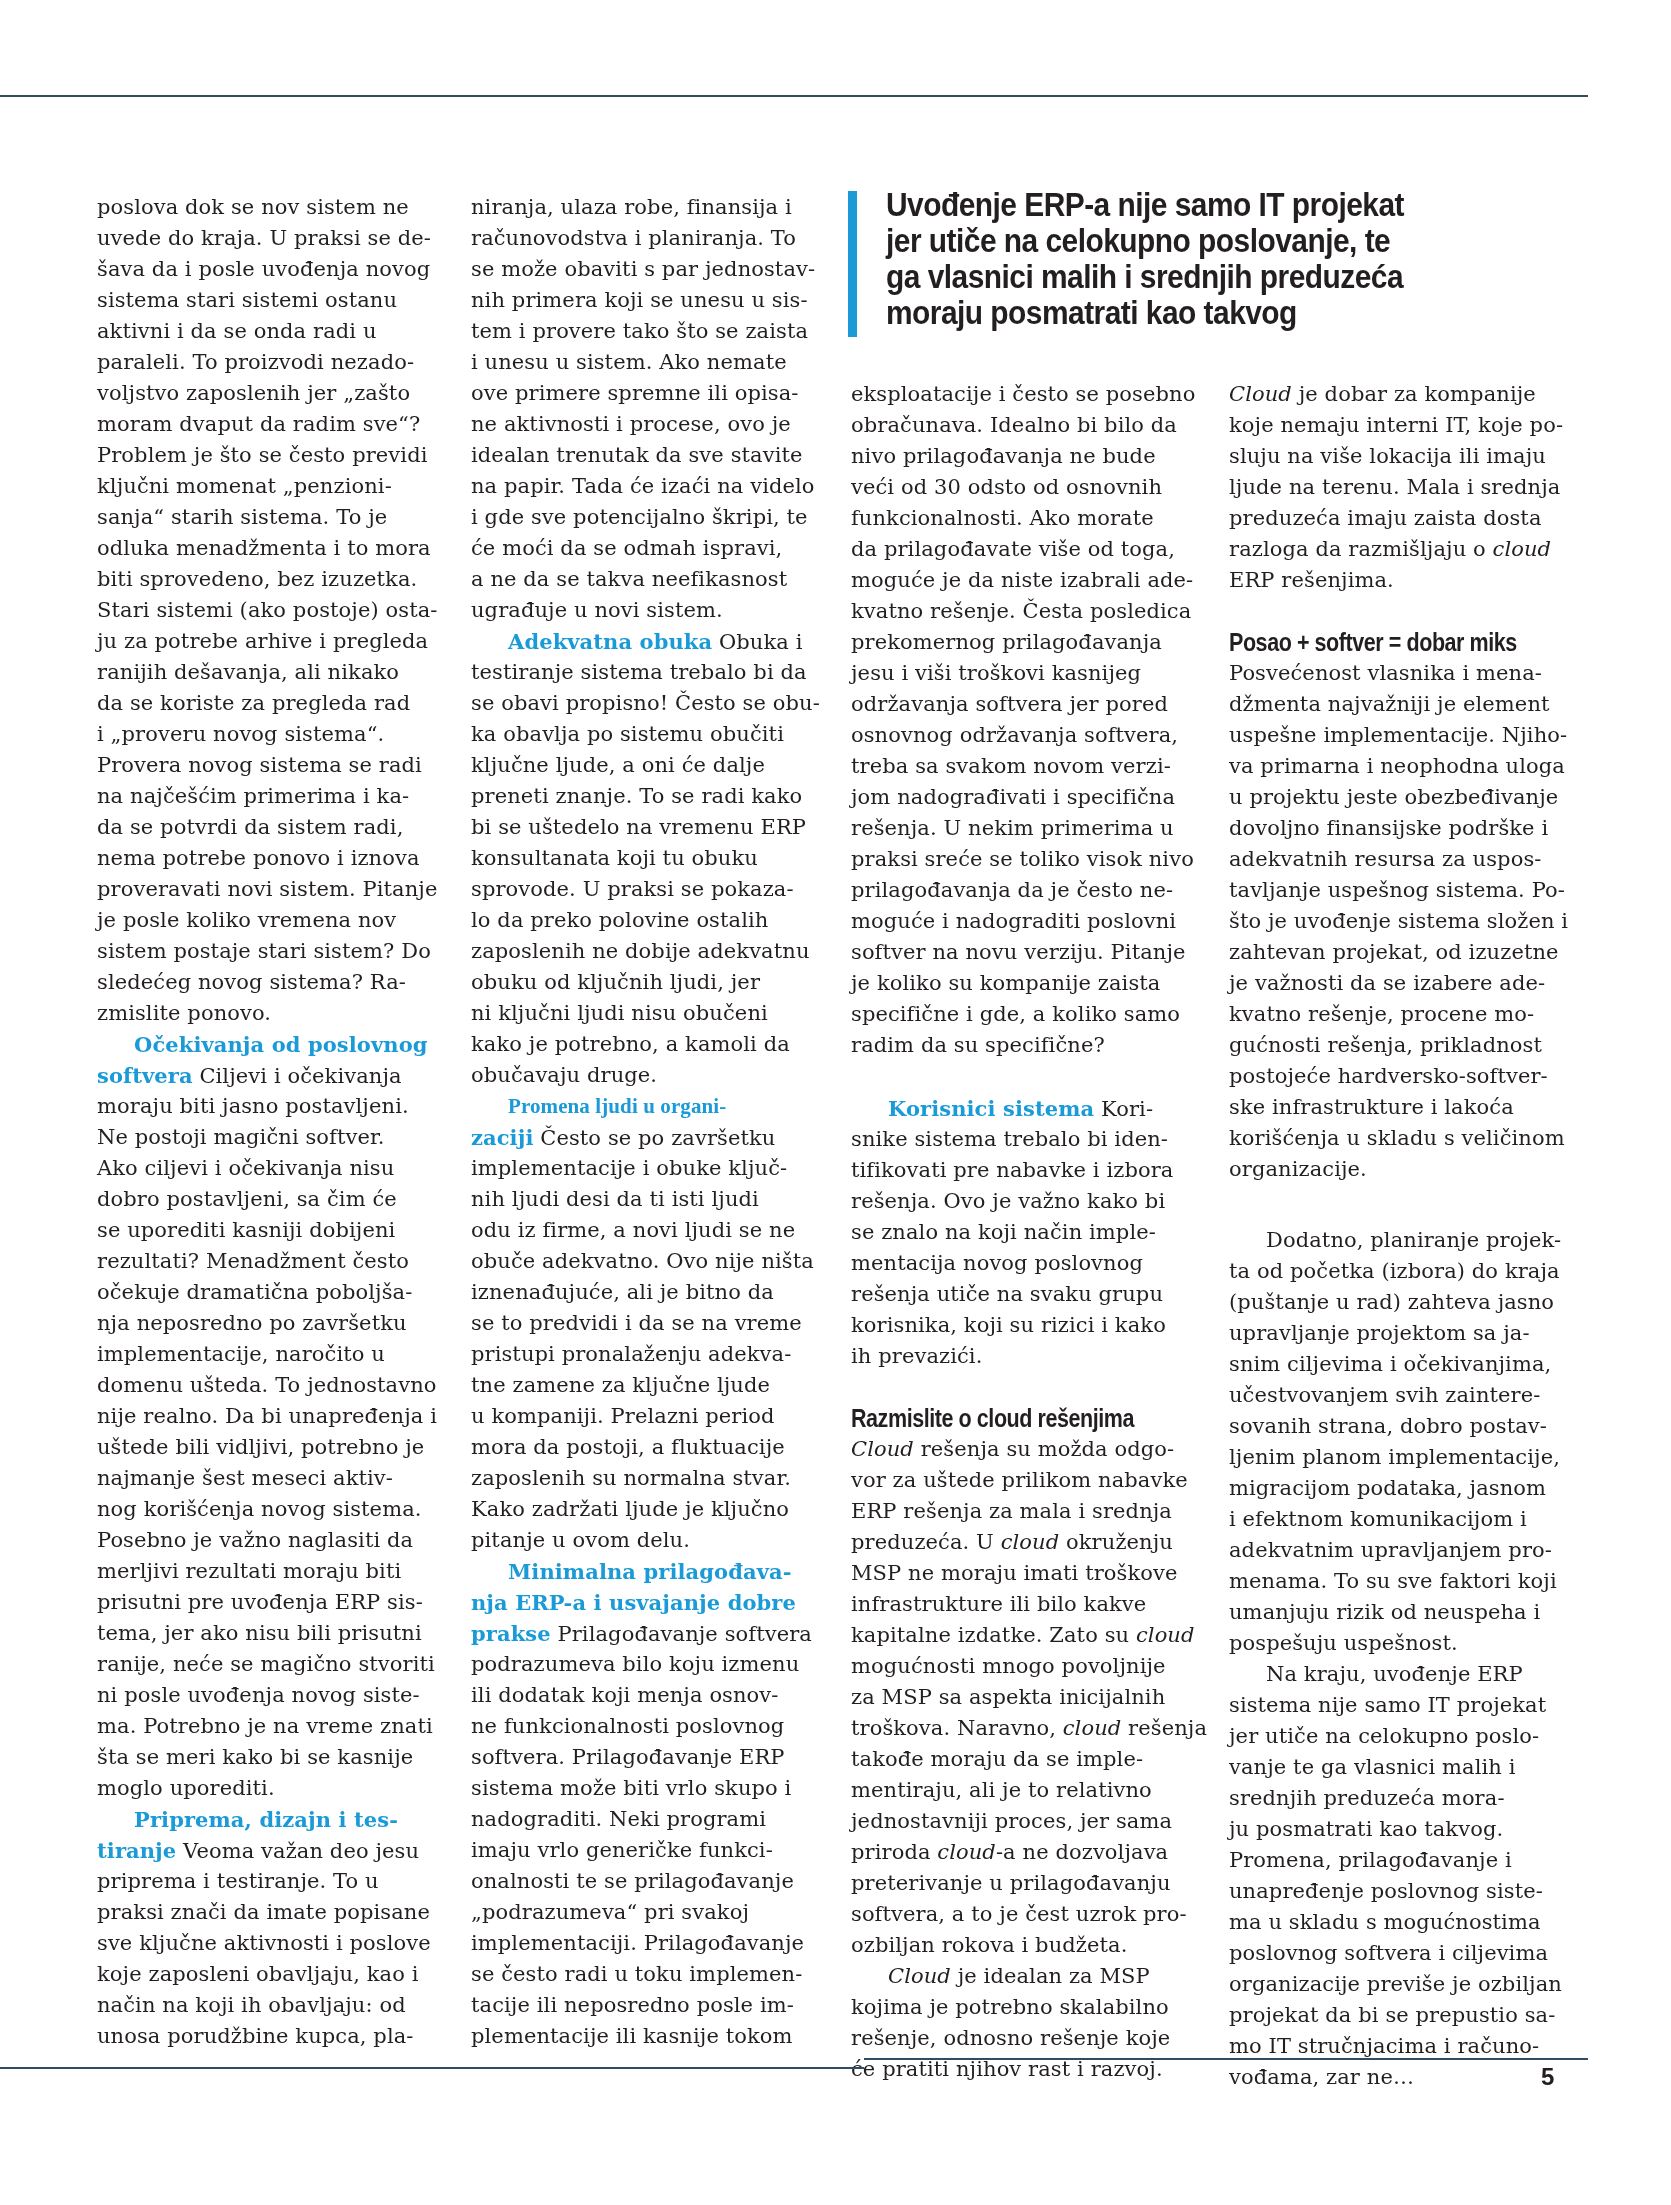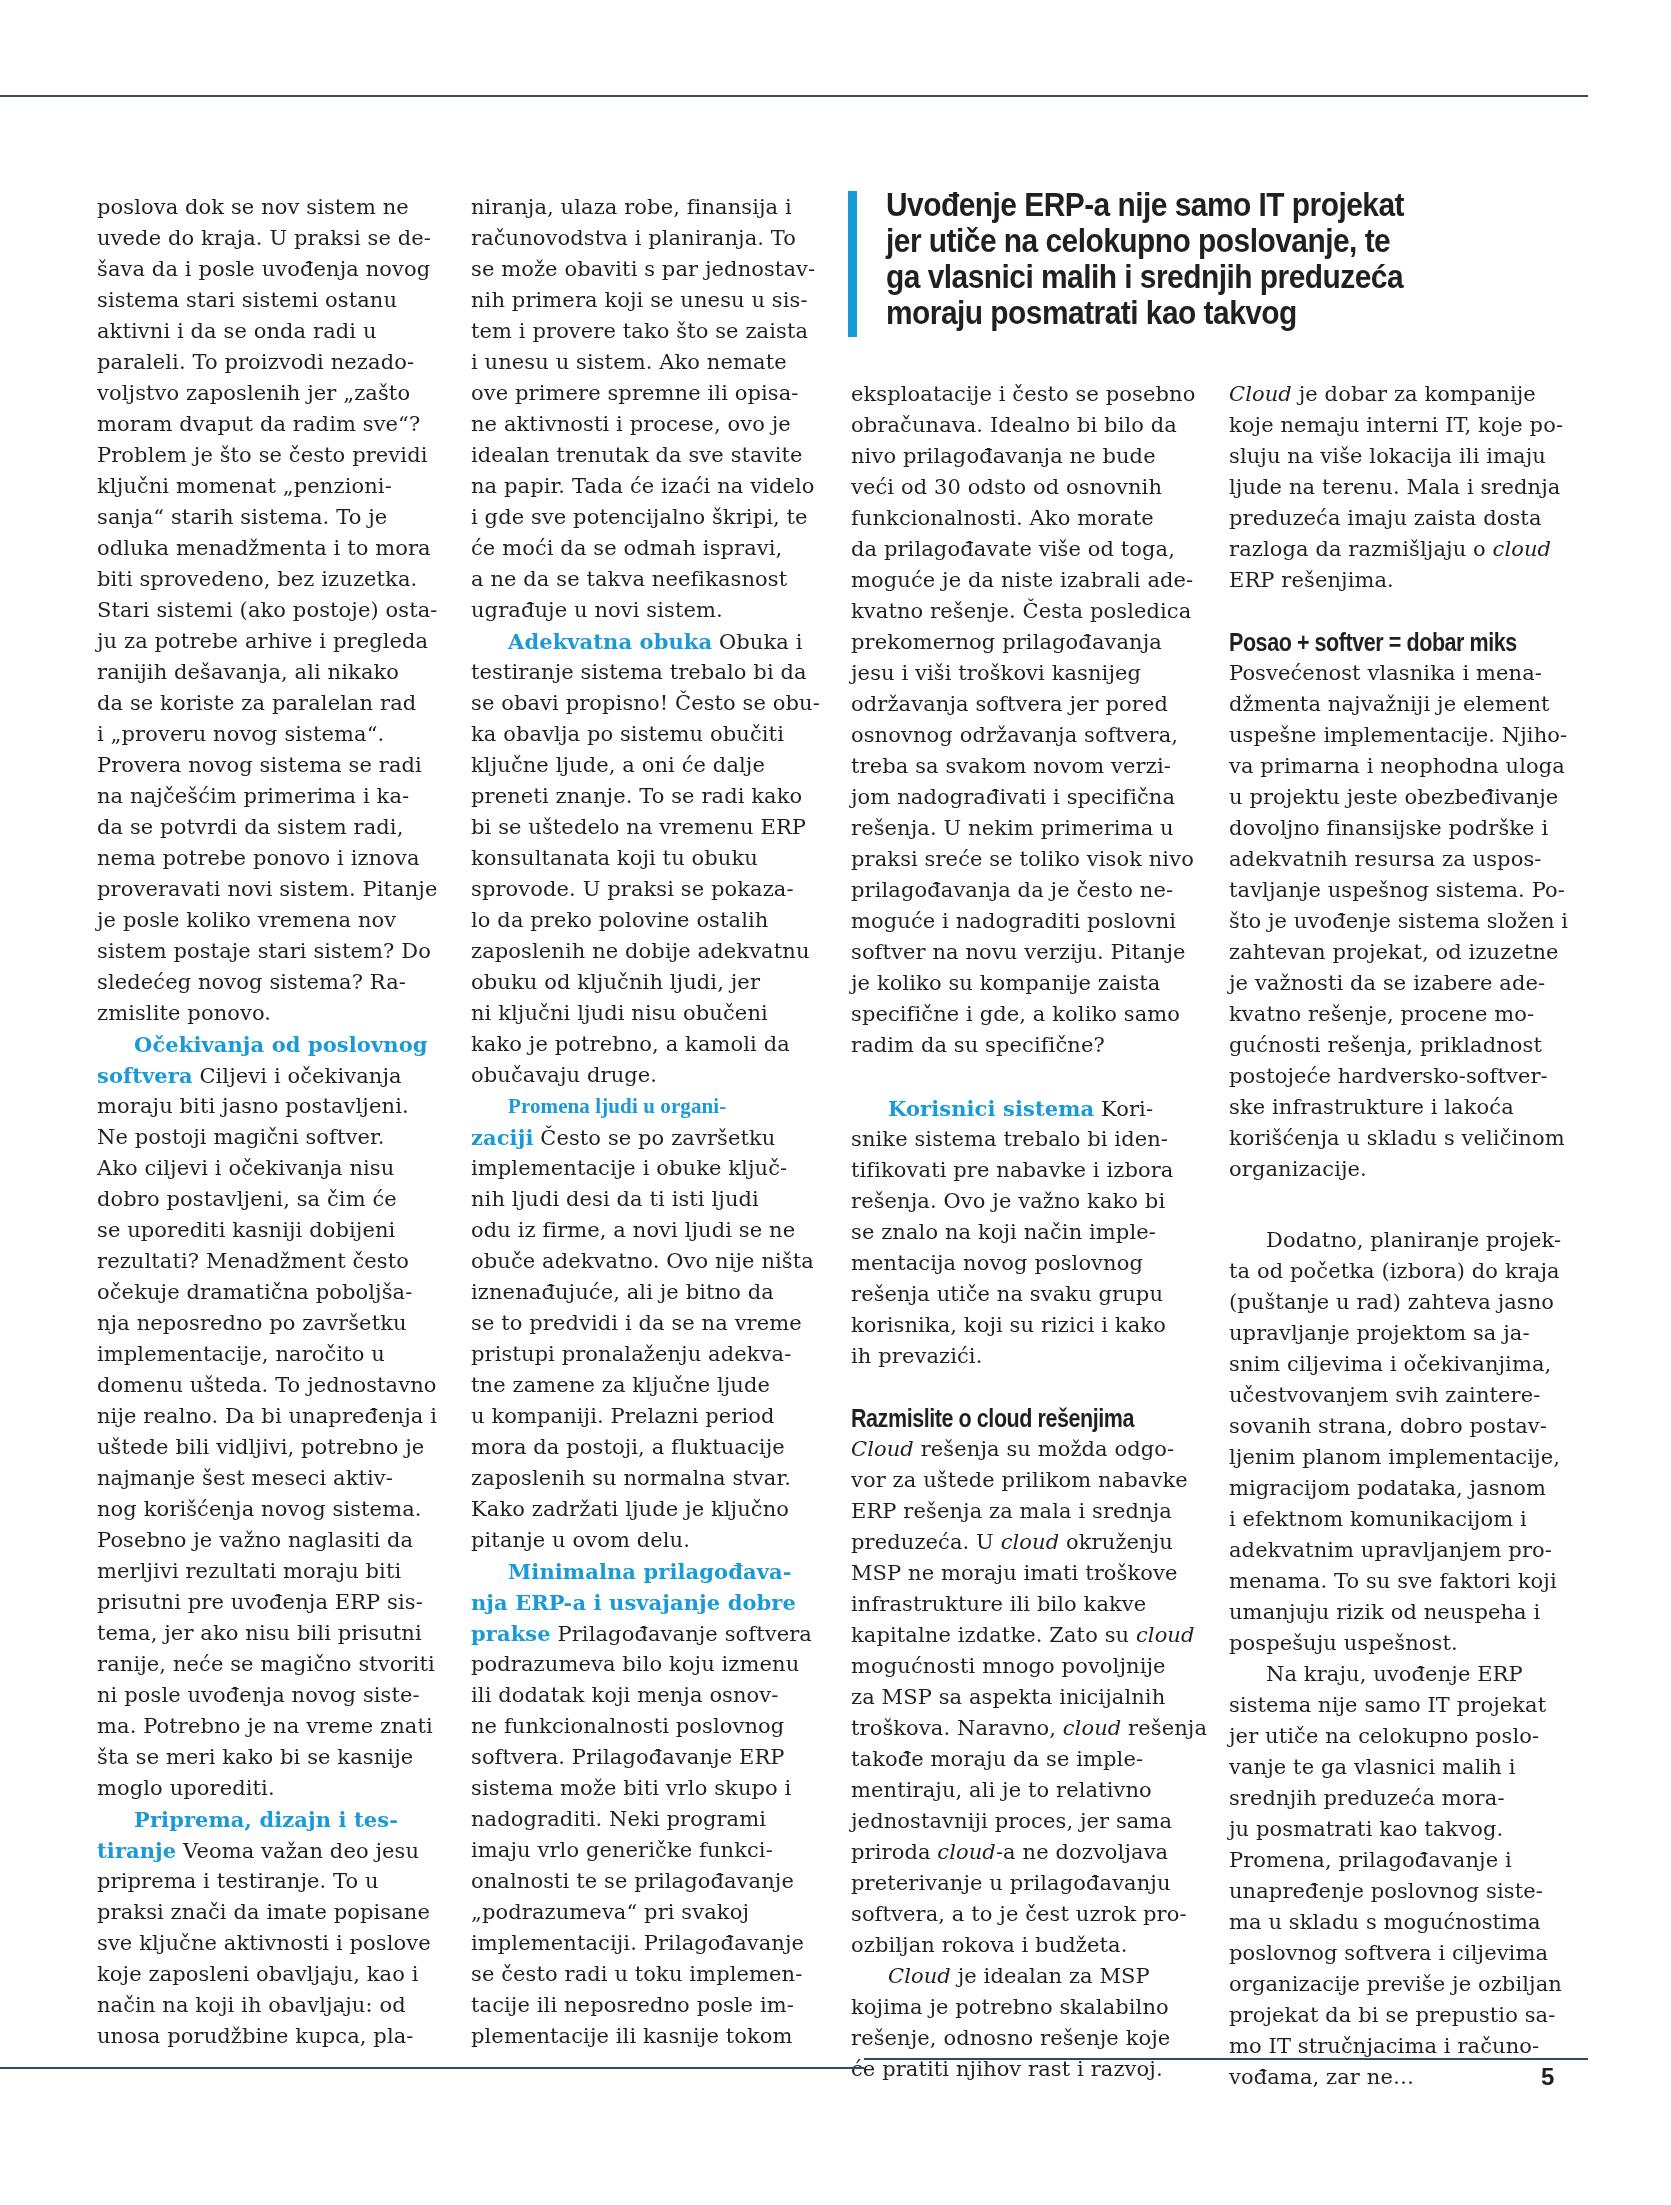--- a/index.html
+++ b/index.html
@@ -47,21 +47,21 @@
     <span class="ln"><span>voljstvo zaposlenih jer „zašto</span></span>
     <span class="ln"><span>moram dvaput da radim sve“?</span></span>
     <span class="ln"><span>Problem je što se često previdi</span></span>
     <span class="ln"><span>ključni momenat „penzioni-</span></span>
     <span class="ln"><span>sanja“ starih sistema. To je</span></span>
     <span class="ln"><span>odluka menadžmenta i to mora</span></span>
     <span class="ln"><span>biti sprovedeno, bez izuzetka.</span></span>
     <span class="ln"><span>Stari sistemi (ako postoje) osta-</span></span>
     <span class="ln"><span>ju za potrebe arhive i pregleda</span></span>
     <span class="ln"><span>ranijih dešavanja, ali nikako</span></span>
-    <span class="ln"><span>da se koriste za paralelan rad</span></span>
+    <span class="ln"><span>da se koriste za pregleda rad</span></span>
     <span class="ln"><span>i „proveru novog sistema“.</span></span>
     <span class="ln"><span>Provera novog sistema se radi</span></span>
     <span class="ln"><span>na najčešćim primerima i ka-</span></span>
     <span class="ln"><span>da se potvrdi da sistem radi,</span></span>
     <span class="ln"><span>nema potrebe ponovo i iznova</span></span>
     <span class="ln"><span>proveravati novi sistem. Pitanje</span></span>
     <span class="ln"><span>je posle koliko vremena nov</span></span>
     <span class="ln"><span>sistem postaje stari sistem? Do</span></span>
     <span class="ln"><span>sledećeg novog sistema? Ra-</span></span>
     <span class="ln"><span>zmislite ponovo.</span></span>

